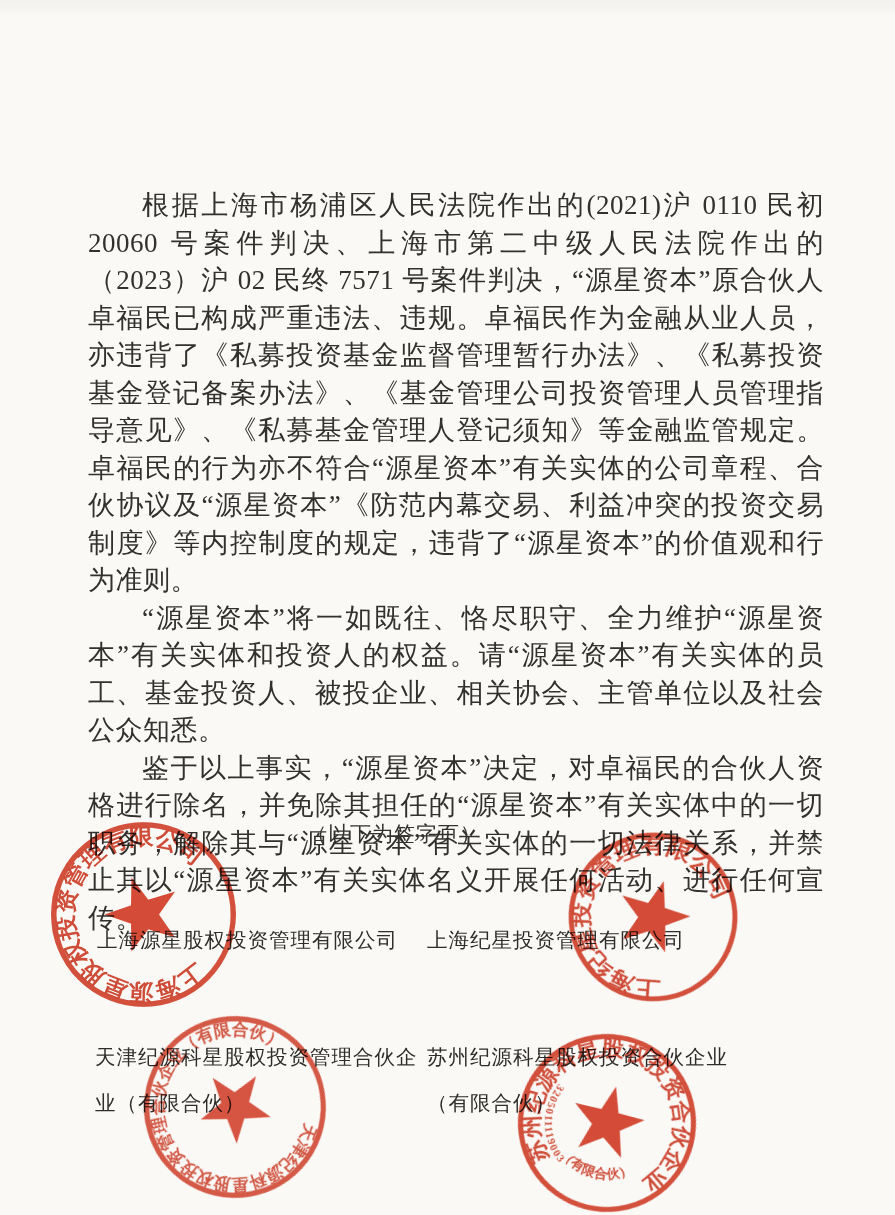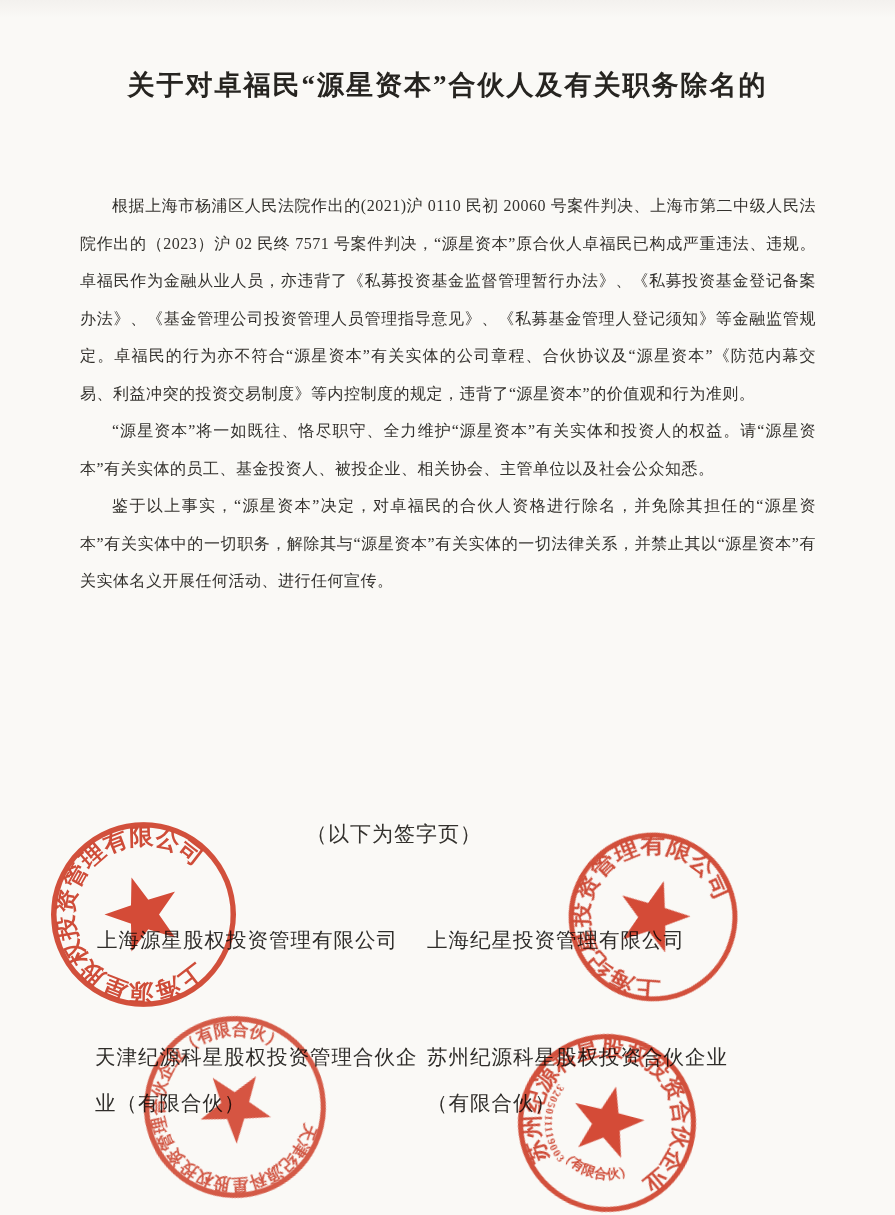--- a/index.html
+++ b/index.html
@@ -12,22 +12,22 @@
     overflow:hidden;
     font-family:"Liberation Serif","DejaVu Serif",serif;
     color:#2e2c29;
   }
   .title{
     position:absolute;top:58px;left:0;width:100%;
     text-align:center;font-weight:bold;color:#262420;
     font-size:27px;line-height:55px;letter-spacing:2px;
   }
   .body-text{
-    position:absolute;top:187px;left:80px;width:736px;
-    font-size:16px;line-height:37.5px;
+    position:absolute;top:187px;left:88px;width:736px;
+    font-size:27px;line-height:37.5px;
     text-align:justify;letter-spacing:.5px;color:#33312d;
   }
   .body-text p{margin:0;text-indent:2em;}
   .sign-note{
     position:absolute;top:820px;left:306px;
     font-size:21px;letter-spacing:1px;color:#33312d;
   }
   .sig{position:absolute;font-size:20.5px;letter-spacing:1px;color:#2f2d2a;}
   .sig-1{top:926px;left:97px;width:330px;}
   .sig-2{top:926px;left:427px;width:330px;}
@@ -48,21 +48,20 @@
   .ring-text-22{font-size:17.5px;}
   .bottom-text{font-size:14px;font-weight:bold;}
   .number-text{font-size:11.5px;letter-spacing:1.5px;font-family:"Liberation Sans",sans-serif;}
 </style>
 </head>
 <body>
 
 <div class="page">
 
   <div class="title">
-    <div>关于对卓福民“源星资本”合伙人及有关职务除名的</div>
   </div>
 
   <div class="body-text">
     <p>根据上海市杨浦区人民法院作出的(2021)沪 0110 民初 20060 号案件判决、上海市第二中级人民法院作出的（2023）沪 02 民终 7571 号案件判决，“源星资本”原合伙人卓福民已构成严重违法、违规。卓福民作为金融从业人员，亦违背了《私募投资基金监督管理暂行办法》、《私募投资基金登记备案办法》、《基金管理公司投资管理人员管理指导意见》、《私募基金管理人登记须知》等金融监管规定。卓福民的行为亦不符合“源星资本”有关实体的公司章程、合伙协议及“源星资本”《防范内幕交易、利益冲突的投资交易制度》等内控制度的规定，违背了“源星资本”的价值观和行为准则。</p>
     <p>“源星资本”将一如既往、恪尽职守、全力维护“源星资本”有关实体和投资人的权益。请“源星资本”有关实体的员工、基金投资人、被投企业、相关协会、主管单位以及社会公众知悉。</p>
     <p>鉴于以上事实，“源星资本”决定，对卓福民的合伙人资格进行除名，并免除其担任的“源星资本”有关实体中的一切职务，解除其与“源星资本”有关实体的一切法律关系，并禁止其以“源星资本”有关实体名义开展任何活动、进行任何宣传。</p>
   </div>
 
   <div class="sign-note">（以下为签字页）</div>
 

